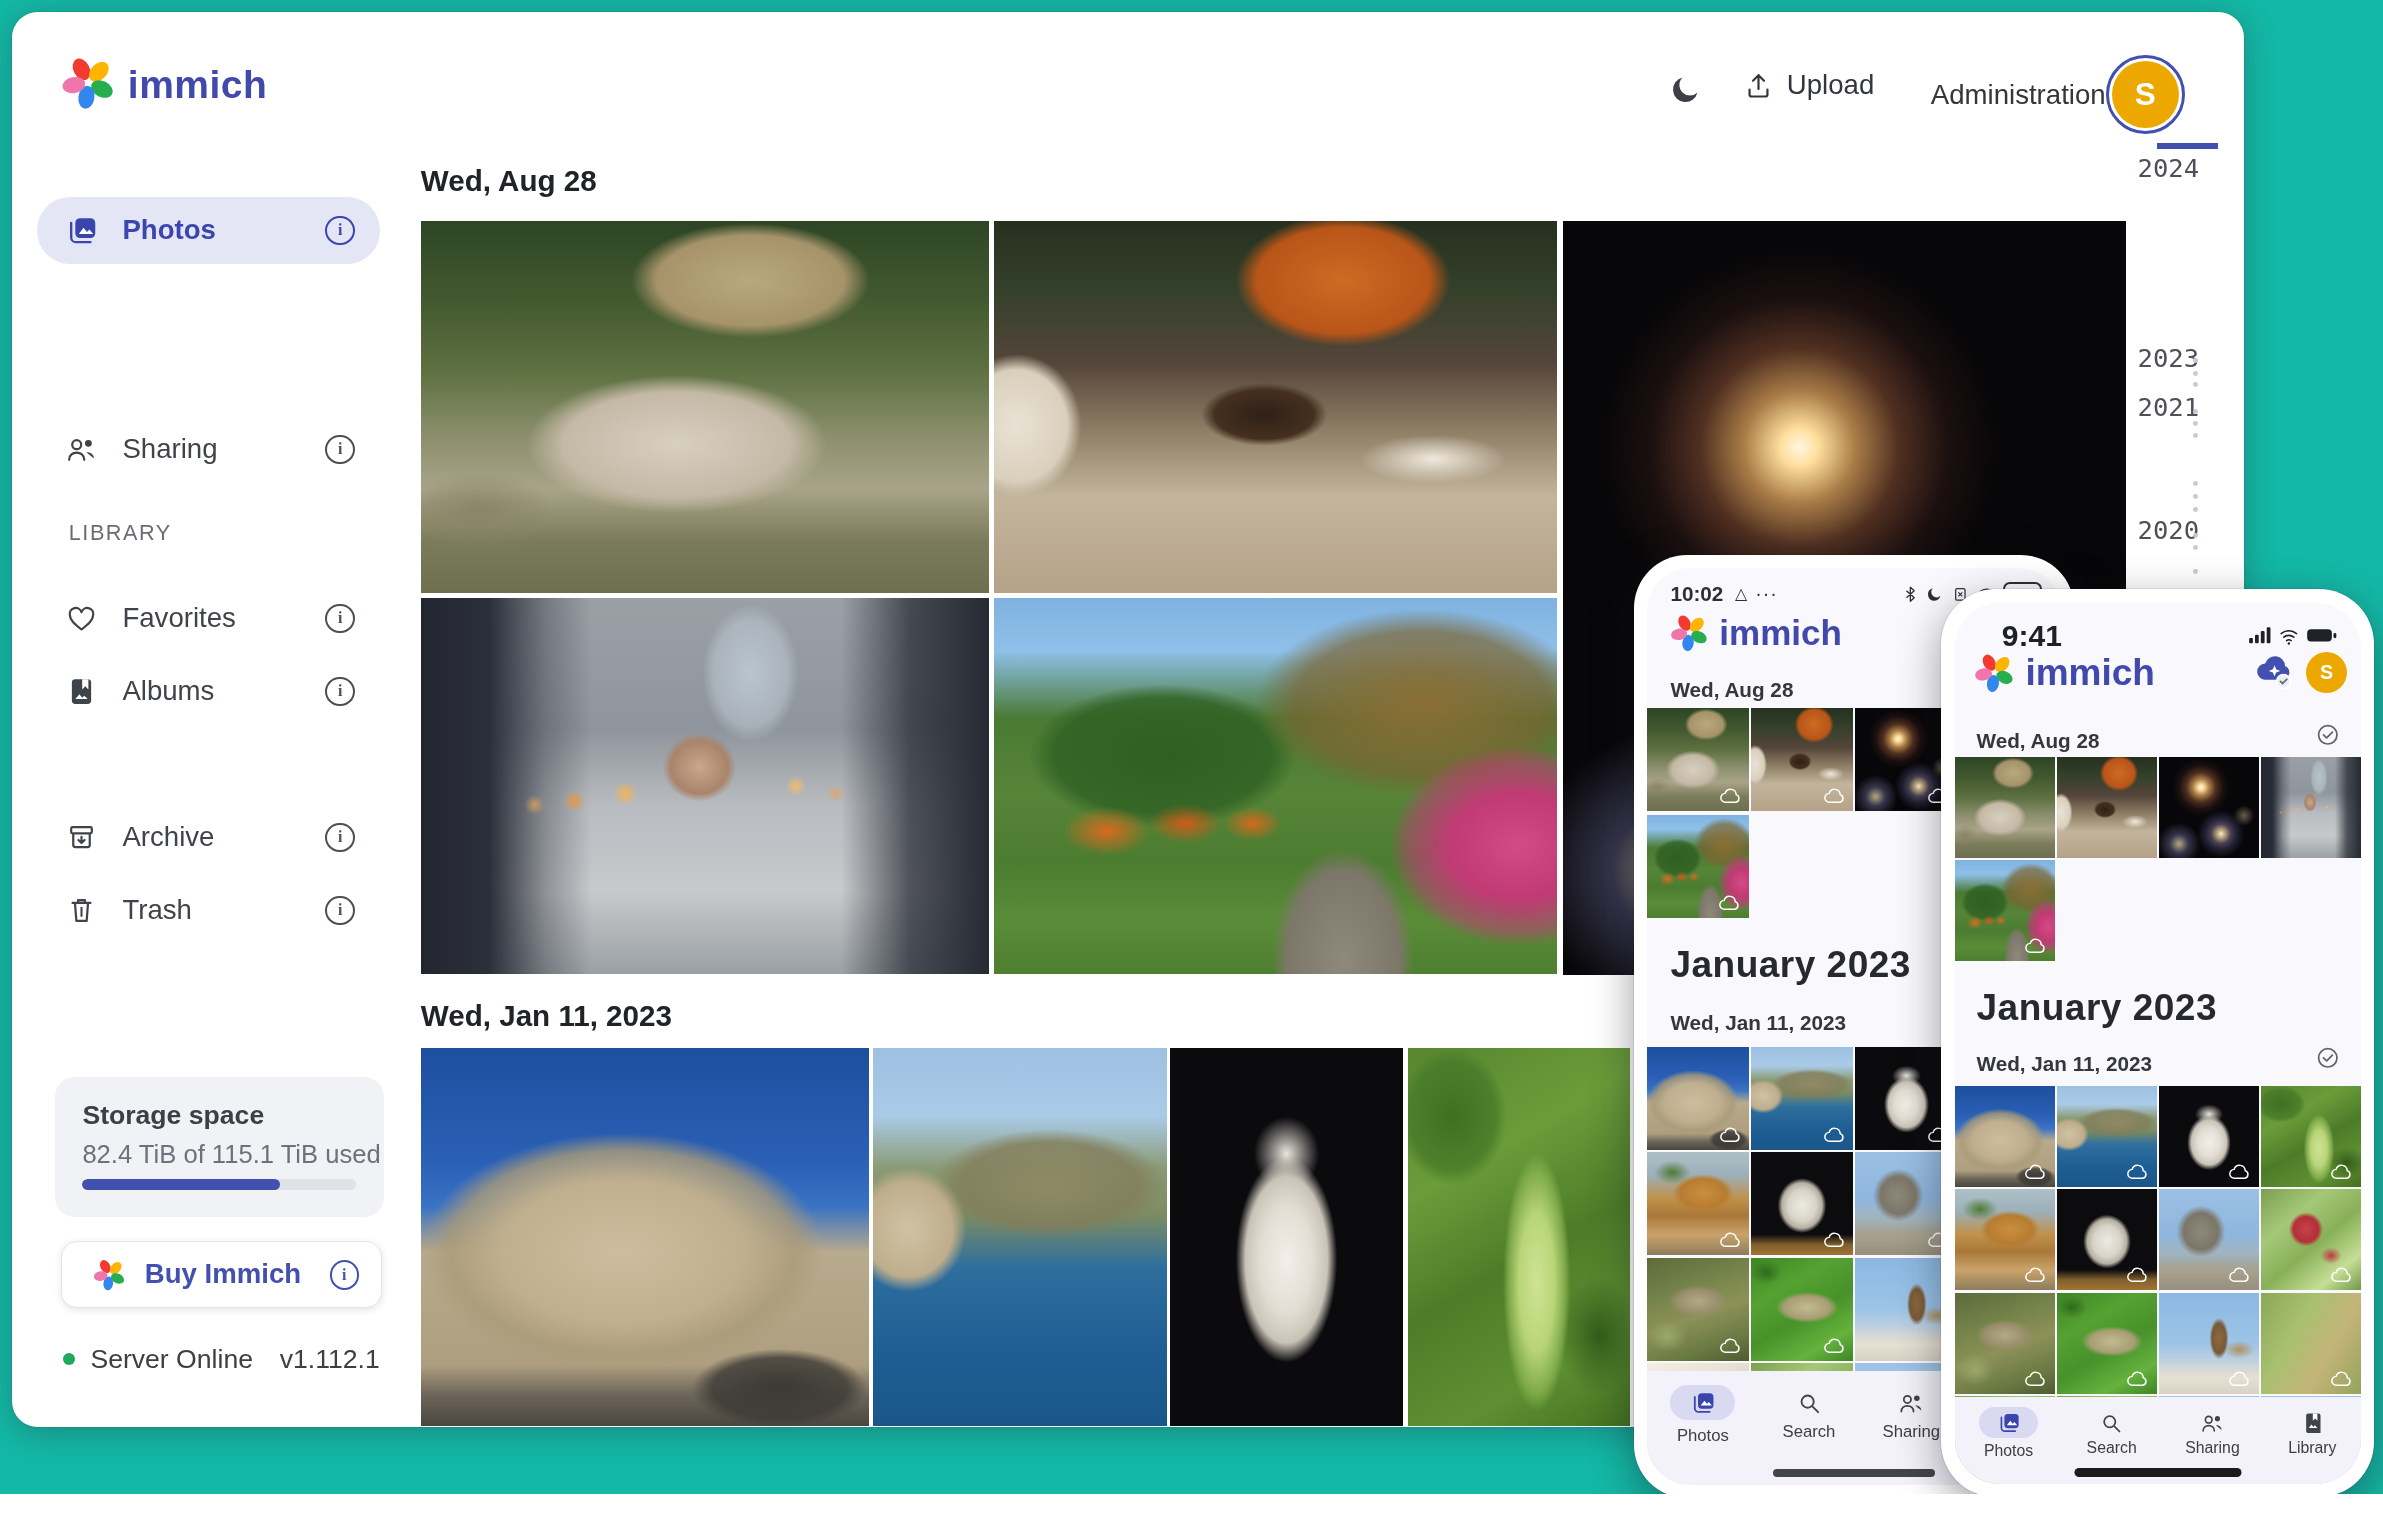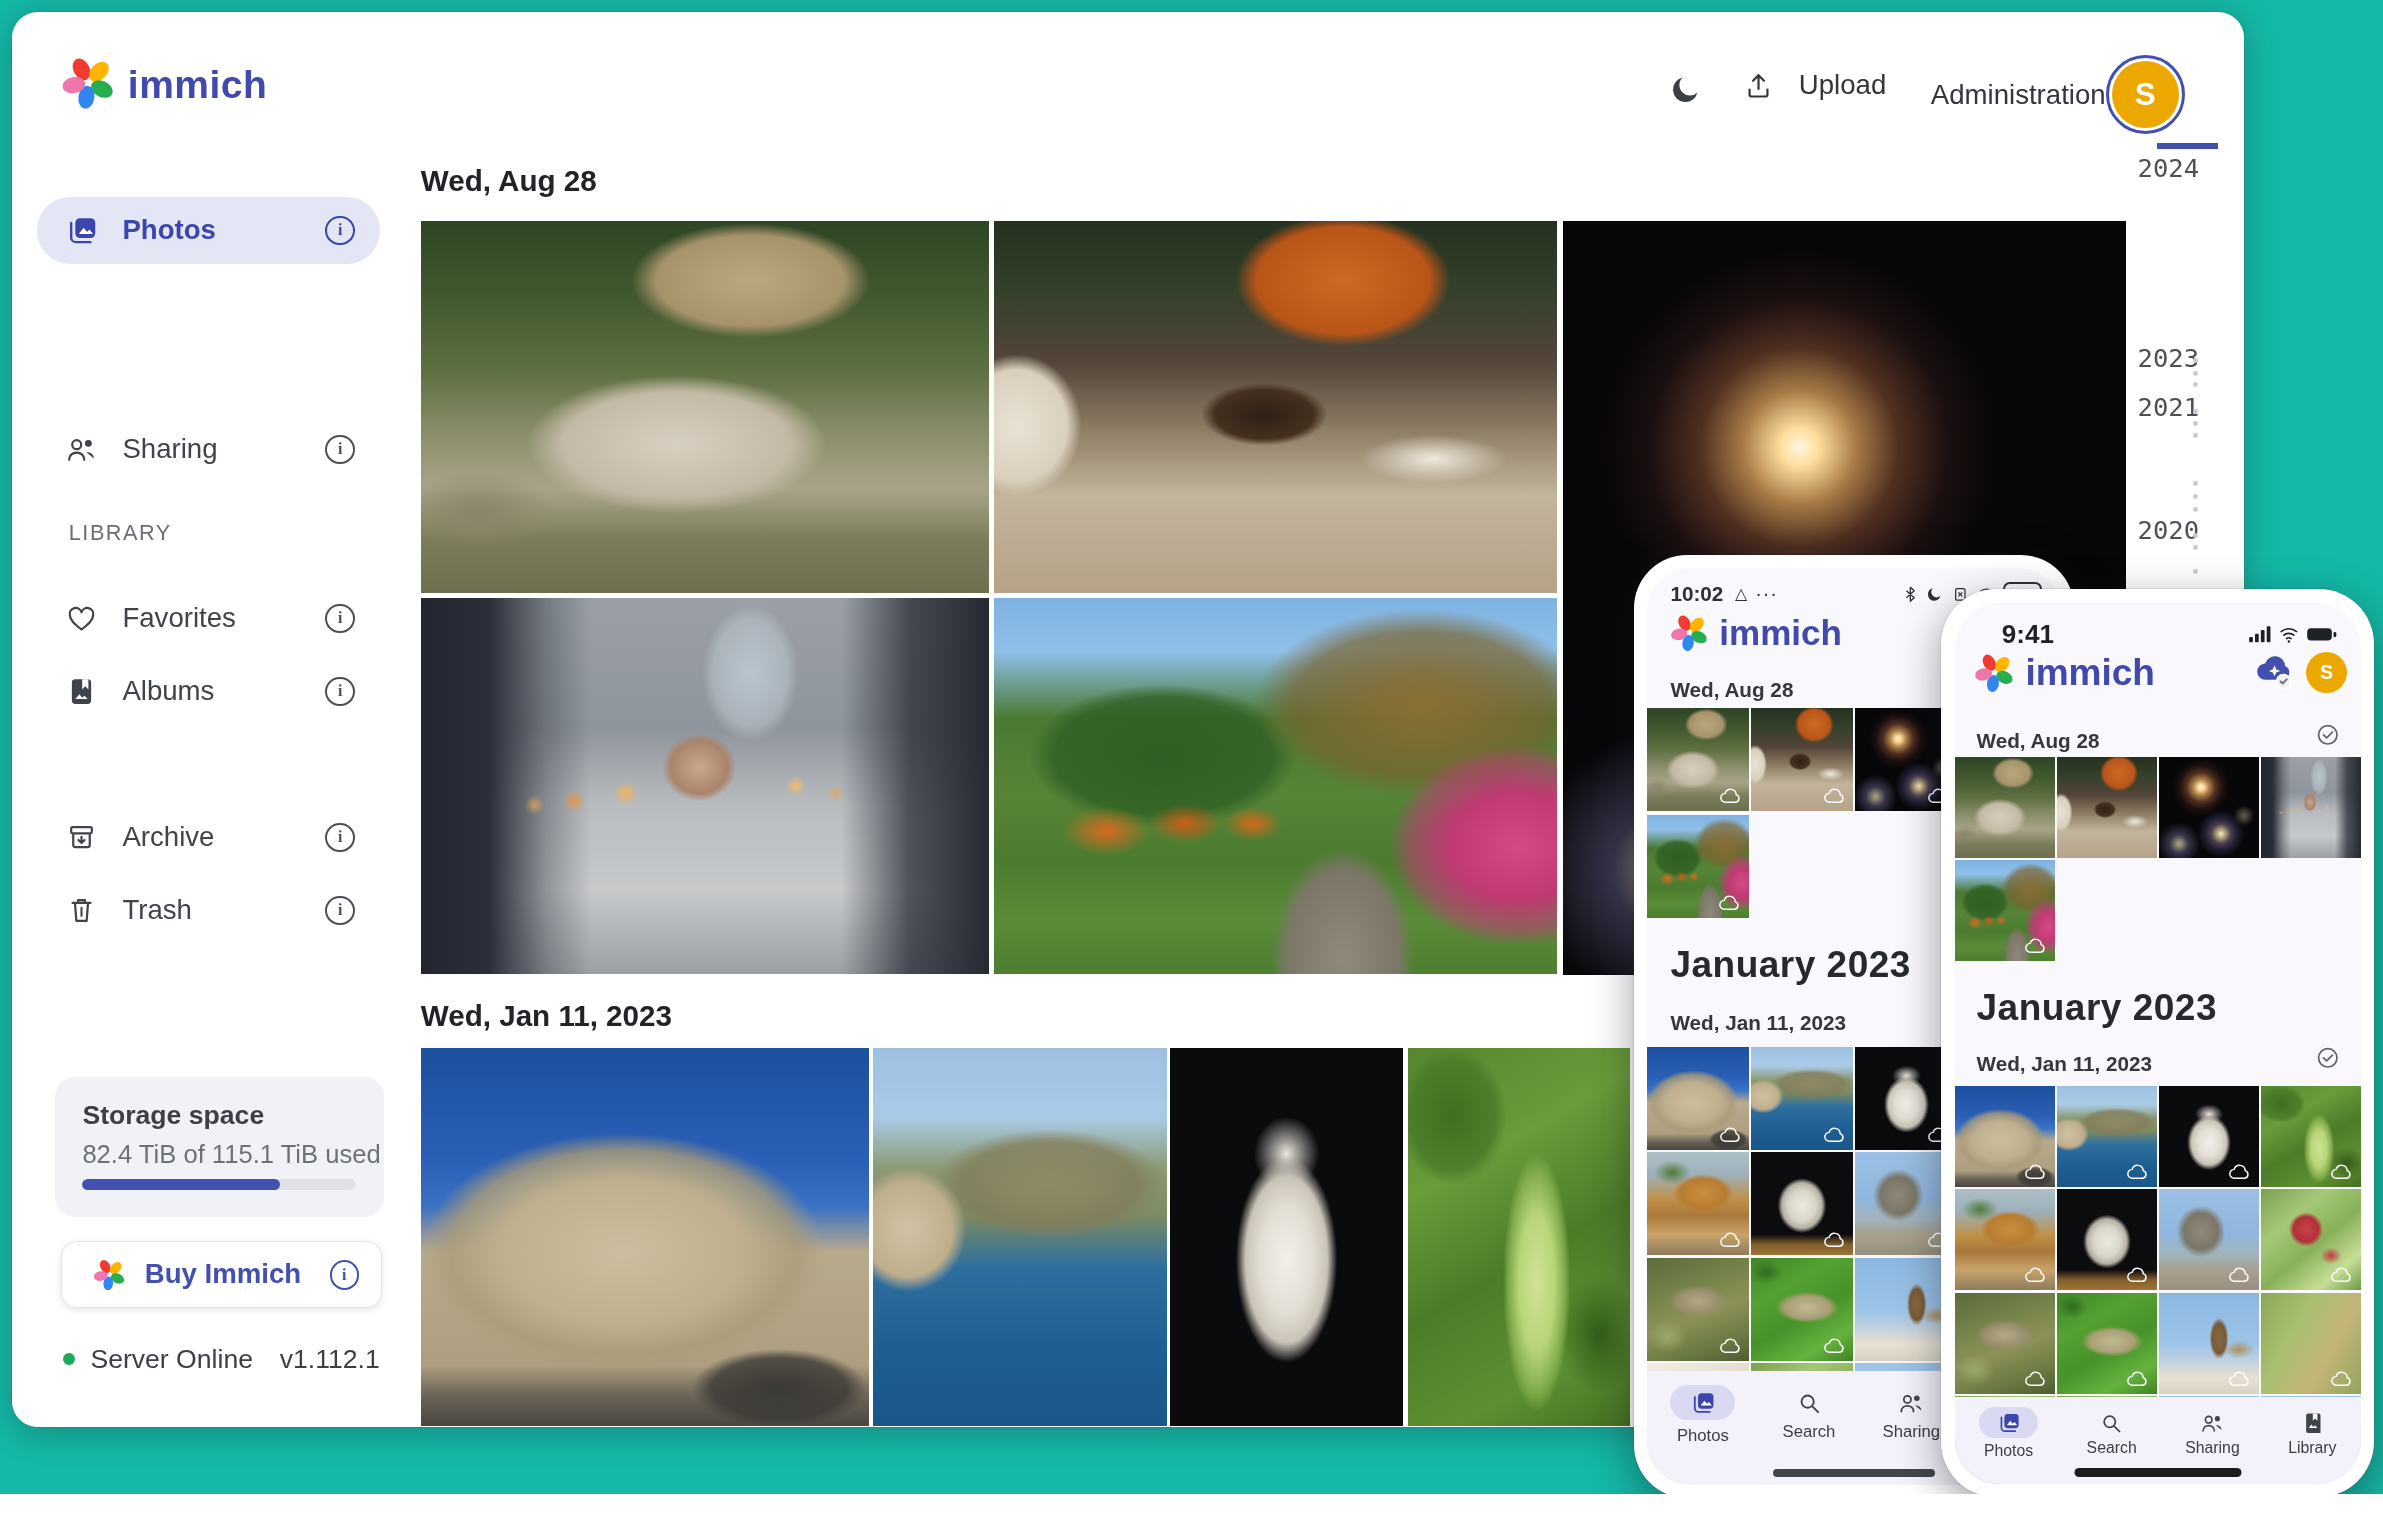--- a/index.html
+++ b/index.html
@@ -265,21 +265,21 @@
     </div>
     <div class="abs logo-text" style="left:116px;top:51px">immich</div>
 
 
     <span class="abs" style="left:1657px;top:59px;color:#3c4046">
       <svg width="35" height="35" viewBox="0 0 36 36">
           <use href="#i-moon"></use>
         </svg>
       </span>
 
-    <div class="abs" style="left:1730px;top:57px;display:flex;align-items:center;gap:24px">
+    <div class="abs" style="left:1730px;top:57px;display:flex;align-items:center;gap:12px">
       <span style="color:#33363c">
           <svg width="33" height="33" viewBox="0 0 34 34">
             <use href="#i-upload"></use>
           </svg>
         </span>
       <span class="hdr-label">Upload</span>
     </div>
 
     <div class="abs hdr-label" style="left:1919px;top:67px">Administration</div>
 
@@ -606,21 +606,21 @@
         </div>
       </div>
       <div class="homebar" style="bottom:7.9px;width:162px;height:7.9px;background:#42454a"></div>
     </div>
   </div>
 
   <div class="phone" style="left:1941px;top:589px;width:433px;height:908px;border-radius:55px;z-index:3">
     <div class="screen" style="left:13.8px;top:13.8px;width:406px;height:881px;border-radius:45px">
 
       <div class="abs" style="left:47px;right:23.6px;top:15.8px;display:flex;align-items:center">
-        <span style="font-size:26px;font-weight:700;color:#1e2126">9:41</span>
+        <span style="font-size:30px;font-weight:700;color:#1e2126">9:41</span>
         <span style="margin-left:auto;display:flex;align-items:center;gap:5.9px;color:#1e2126">
           <span>
               <svg width="25.6" height="18.7" viewBox="0 0 26 19">
                 <use href="#i-ios-signal"></use>
               </svg>
             </span>
           <span>
               <svg width="21.7" height="21.7" viewBox="0 0 22 22">
                 <use href="#i-wifi"></use>
               </svg>

